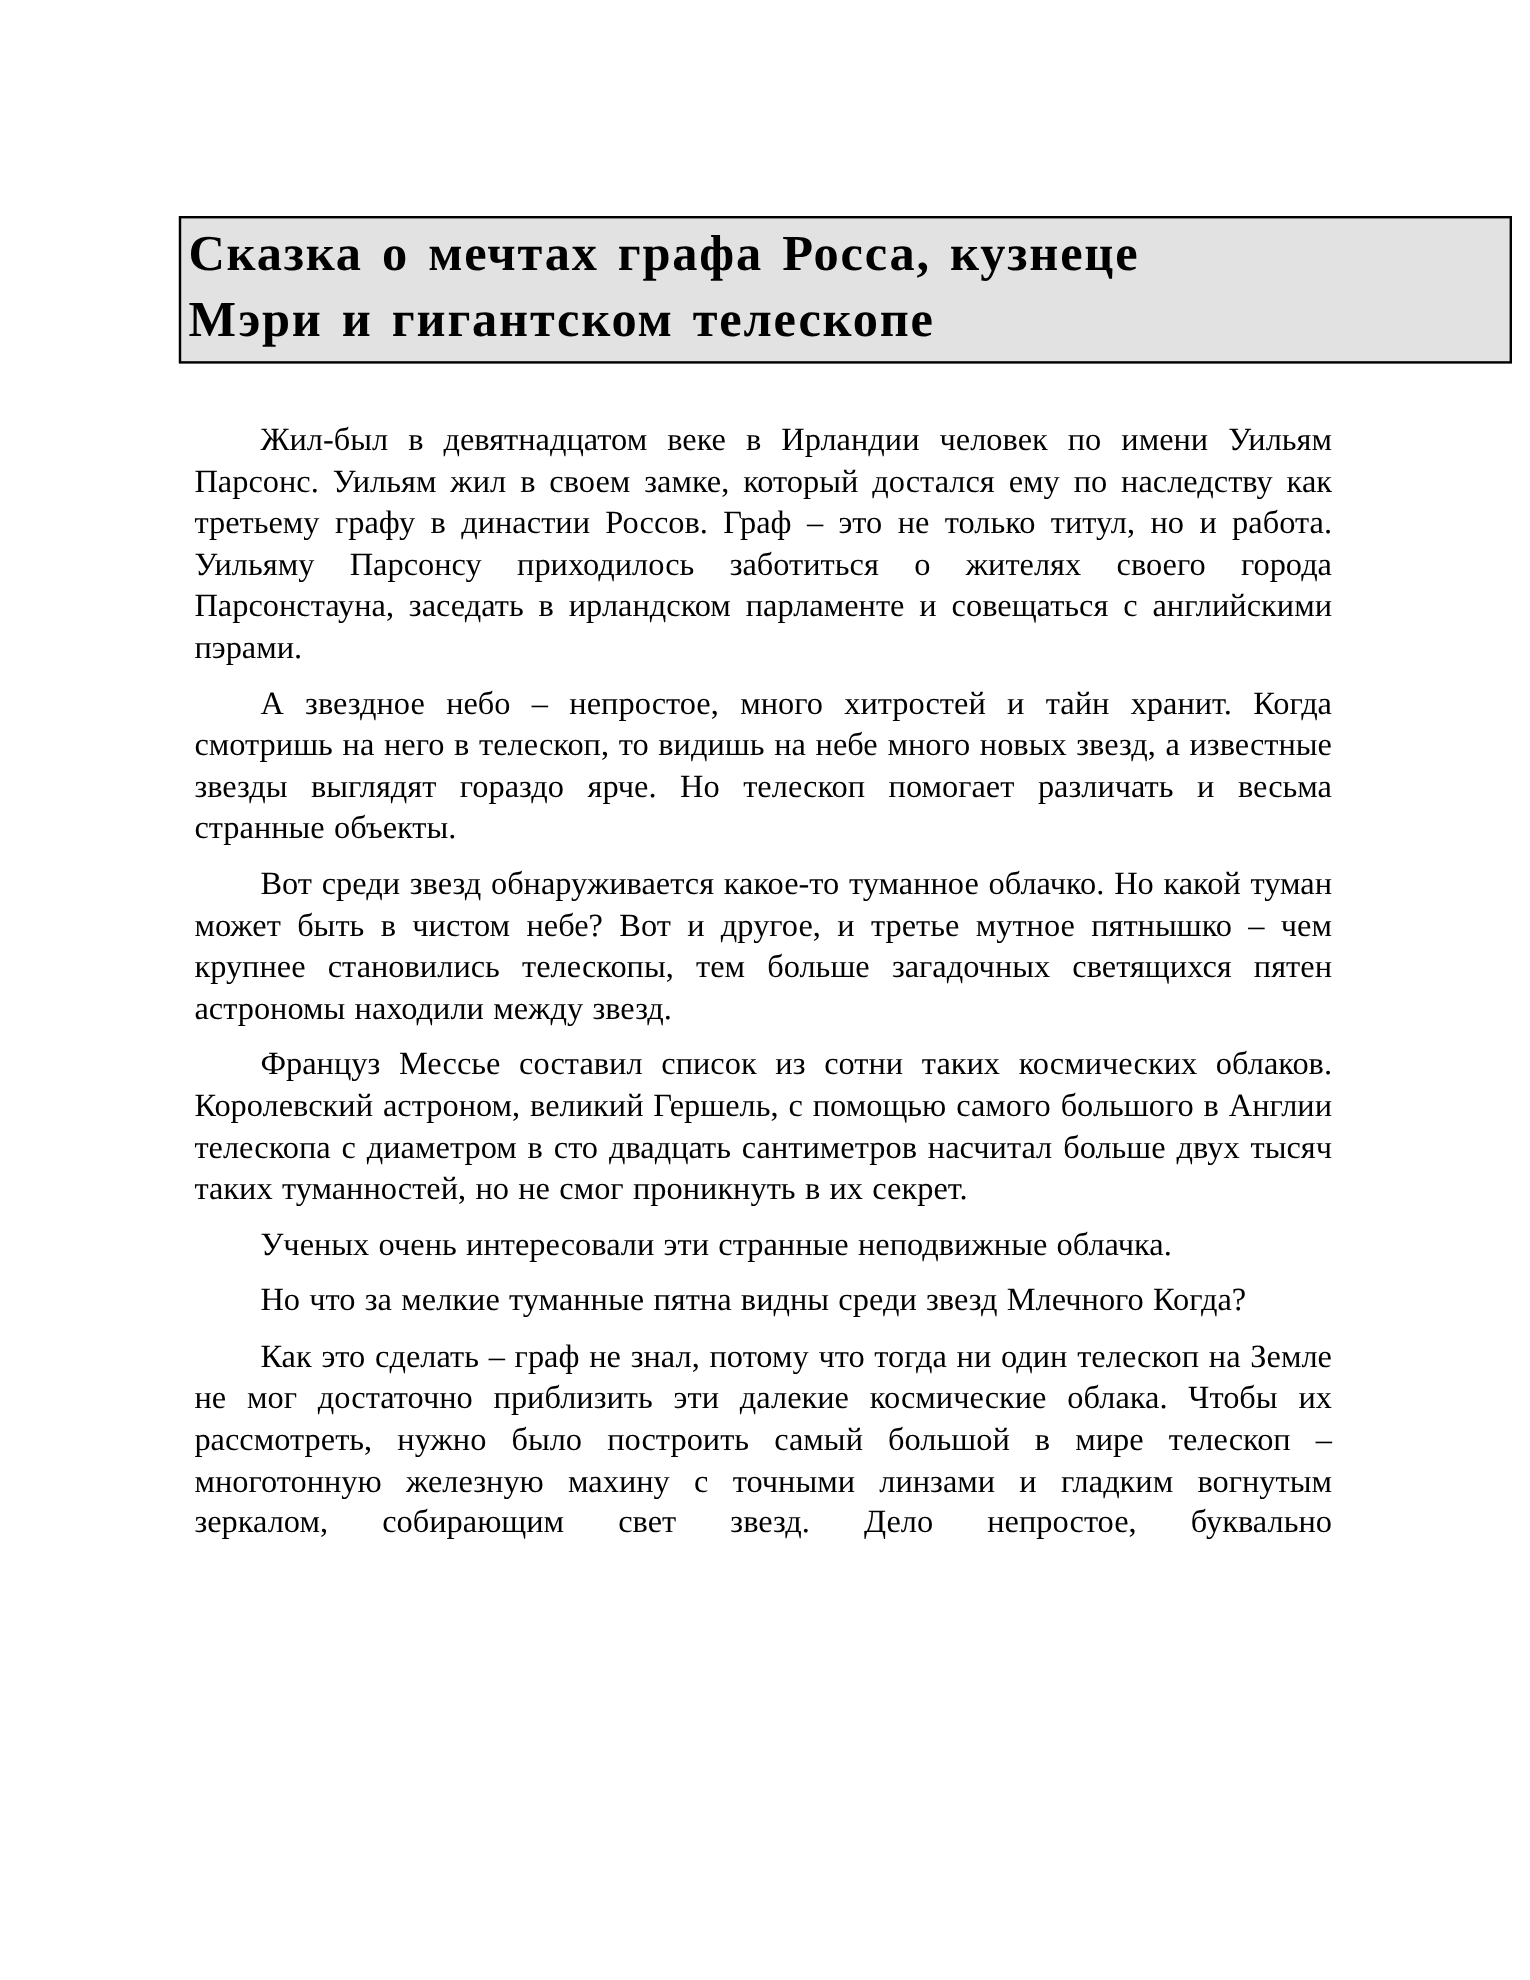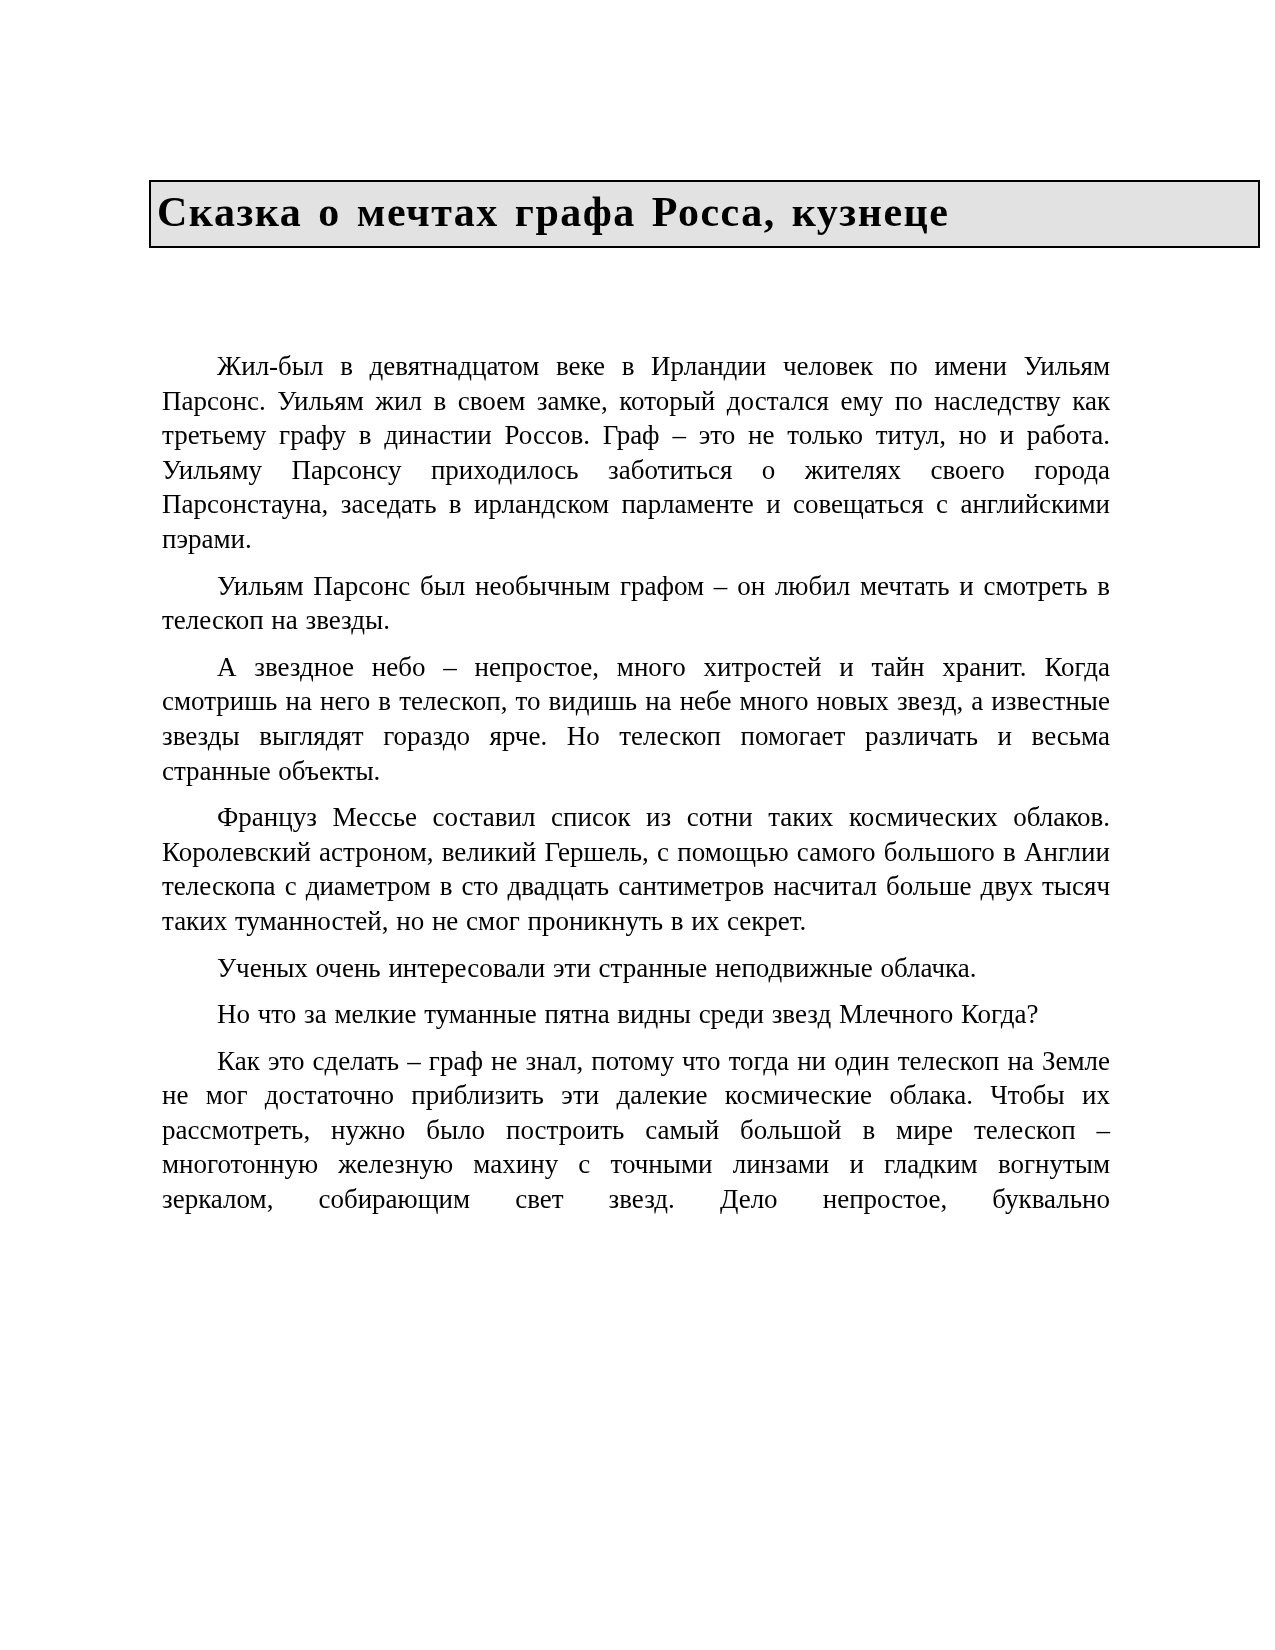--- a/index.html
+++ b/index.html
@@ -55,26 +55,27 @@
   }
 </style>
 </head>
 <body>
 
 <div class="page">
 
   <div class="title-box">
     <h1 style="margin:0; padding:0; font-size:inherit;">
       <div class="title-line">Сказка о мечтах графа Росса, кузнеце</div>
+      <div class="title-line">Мэри и гигантском телескопе</div>
     </h1>
   </div>
 
   <div class="body-text">
     <p class="para">Жил-был в девятнадцатом веке в Ирландии человек по имени Уильям Парсонс. Уильям жил в своем замке, который достался ему по наследству как третьему графу в династии Россов. Граф – это не только титул, но и работа. Уильяму Парсонсу приходилось заботиться о жителях своего города Парсонстауна, заседать в ирландском парламенте и совещаться с английскими пэрами.</p>
-    <p class="para">Уильям Парсонс был необычным графом – он любил мечтать и смотреть в телескоп на звезды.</p>
     <p class="para">А звездное небо – непростое, много хитростей и тайн хранит. Когда смотришь на него в телескоп, то видишь на небе много новых звезд, а известные звезды выглядят гораздо ярче. Но телескоп помогает различать и весьма странные объекты.</p>
+    <p class="para">Вот среди звезд обнаруживается какое-то туманное облачко. Но какой туман может быть в чистом небе? Вот и другое, и третье мутное пятнышко – чем крупнее становились телескопы, тем больше загадочных светящихся пятен астрономы находили между звезд.</p>
     <p class="para">Француз Мессье составил список из сотни таких космических облаков. Королевский астроном, великий Гершель, с помощью самого большого в Англии телескопа с диаметром в сто двадцать сантиметров насчитал больше двух тысяч таких туманностей, но не смог проникнуть в их секрет.</p>
     <p class="para">Ученых очень интересовали эти странные неподвижные облачка.</p>
     <p class="para">Но что за мелкие туманные пятна видны среди звезд Млечного Когда?</p>
     <p class="para continues">Как это сделать – граф не знал, потому что тогда ни один телескоп на Земле не мог достаточно приблизить эти далекие космические облака. Чтобы их рассмотреть, нужно было построить самый большой в мире телескоп – многотонную железную махину с точными линзами и гладким вогнутым зеркалом, собирающим свет звезд. Дело непростое, буквально</p>
   </div>
 
 </div>
 
 </body></html>

